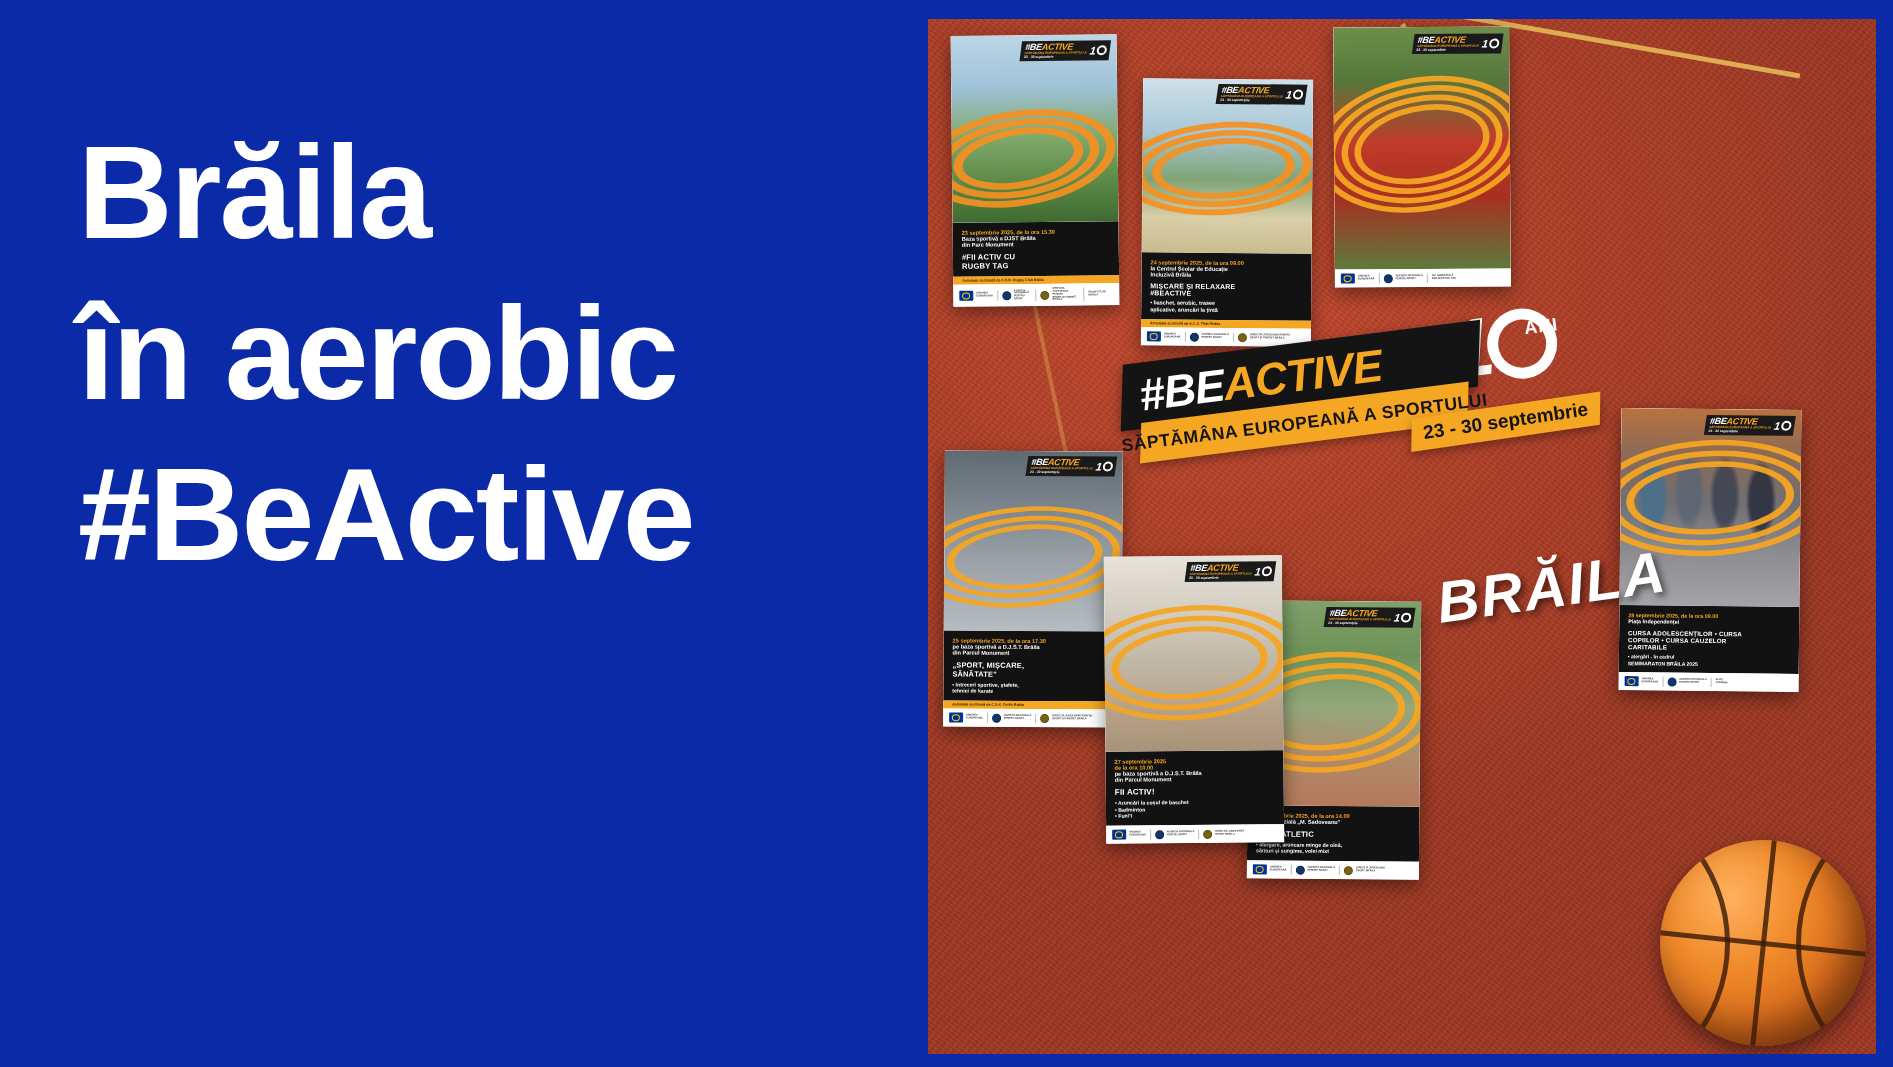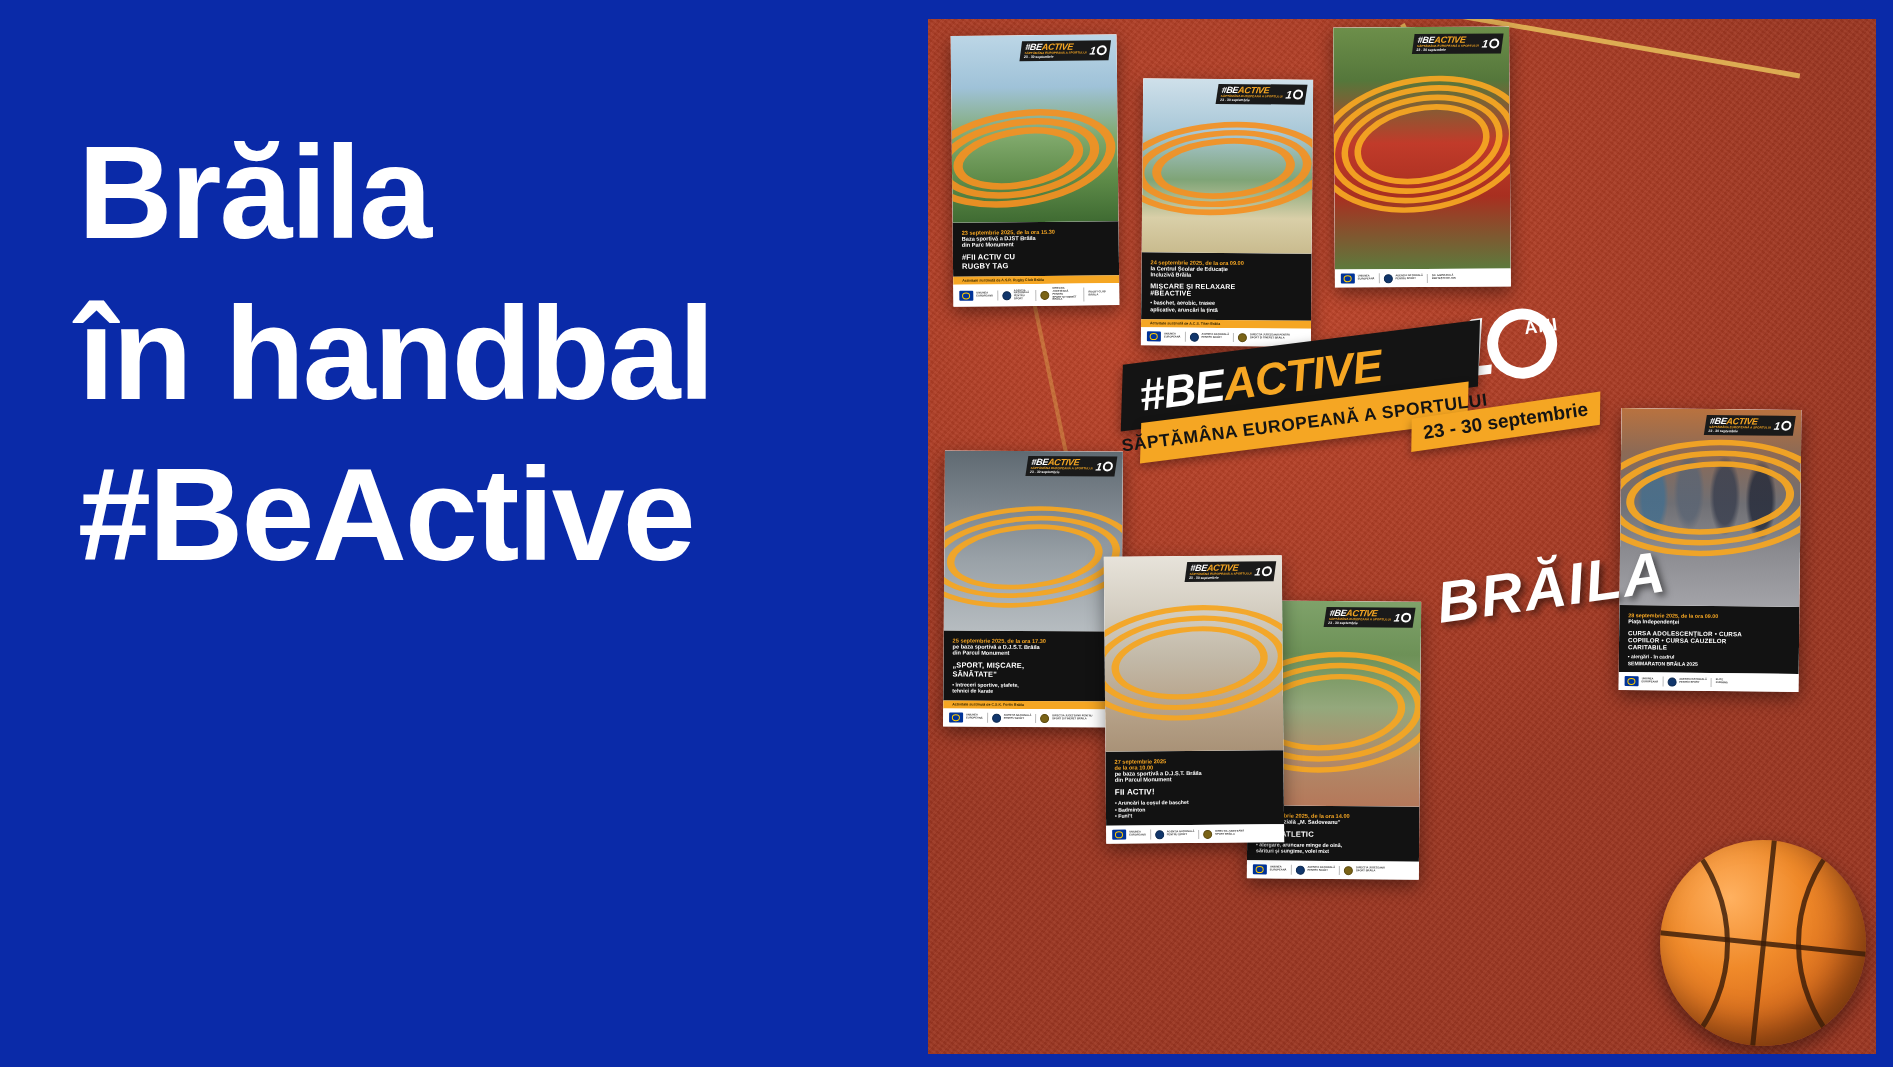--- a/index.html
+++ b/index.html
@@ -261,21 +261,21 @@
 
   .shade { position: absolute; inset: 0; }
 </style>
 </head>
 <body>
 
 <div id="stage">
 
   <div id="headline">
     <span class="ln">Brăila</span>
-    <span class="ln">în handbal</span>
+    <span class="ln">în aerobic</span>
     <span class="ln">#BeActive</span>
   </div>
 
   <div id="collage">
     <div class="grain"></div>
     <div class="courtline" style="left:52%; top:0; width:5px; height:90px; transform:rotate(-28deg);"></div>
     <div class="courtline" style="left:48%; top:18px; width:420px; height:5px; transform:rotate(10deg);"></div>
     <div class="courtline" style="left:-40px; top:300px; width:300px; height:4px; transform:rotate(78deg); opacity:.35;"></div>
 
     <div class="poster" style="left:24px; top:16px; width:166px; height:271px; transform:rotate(-0.6deg);">

